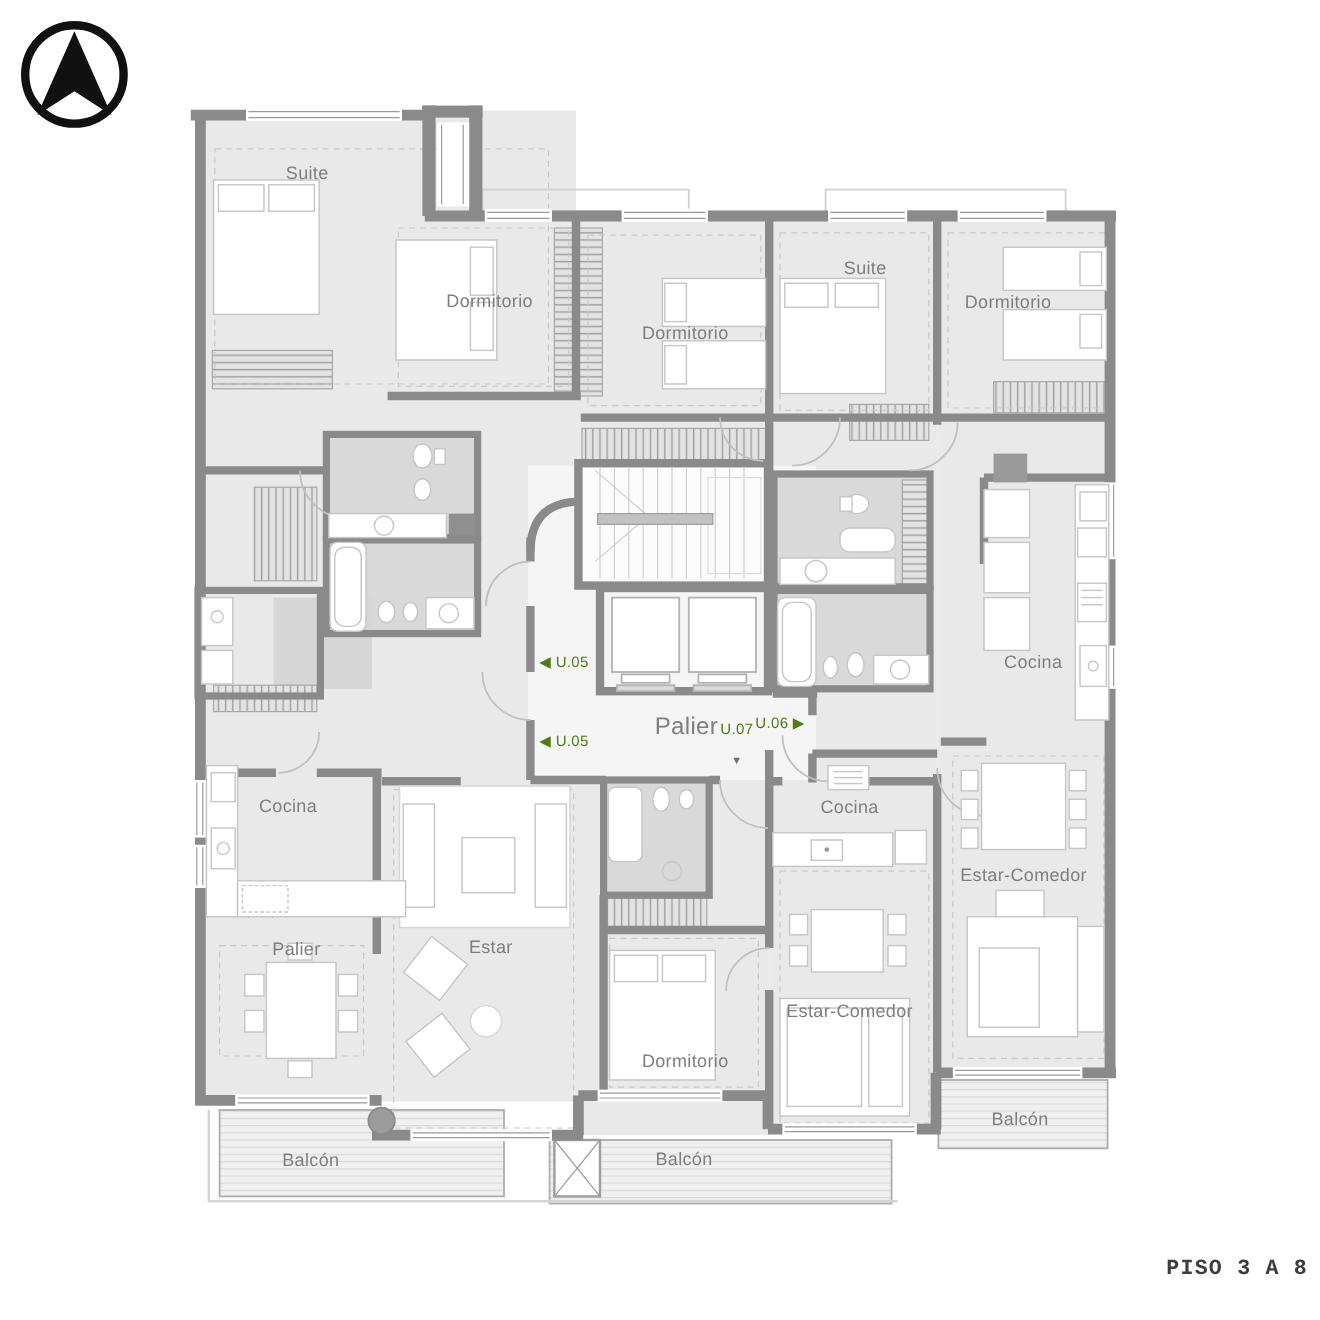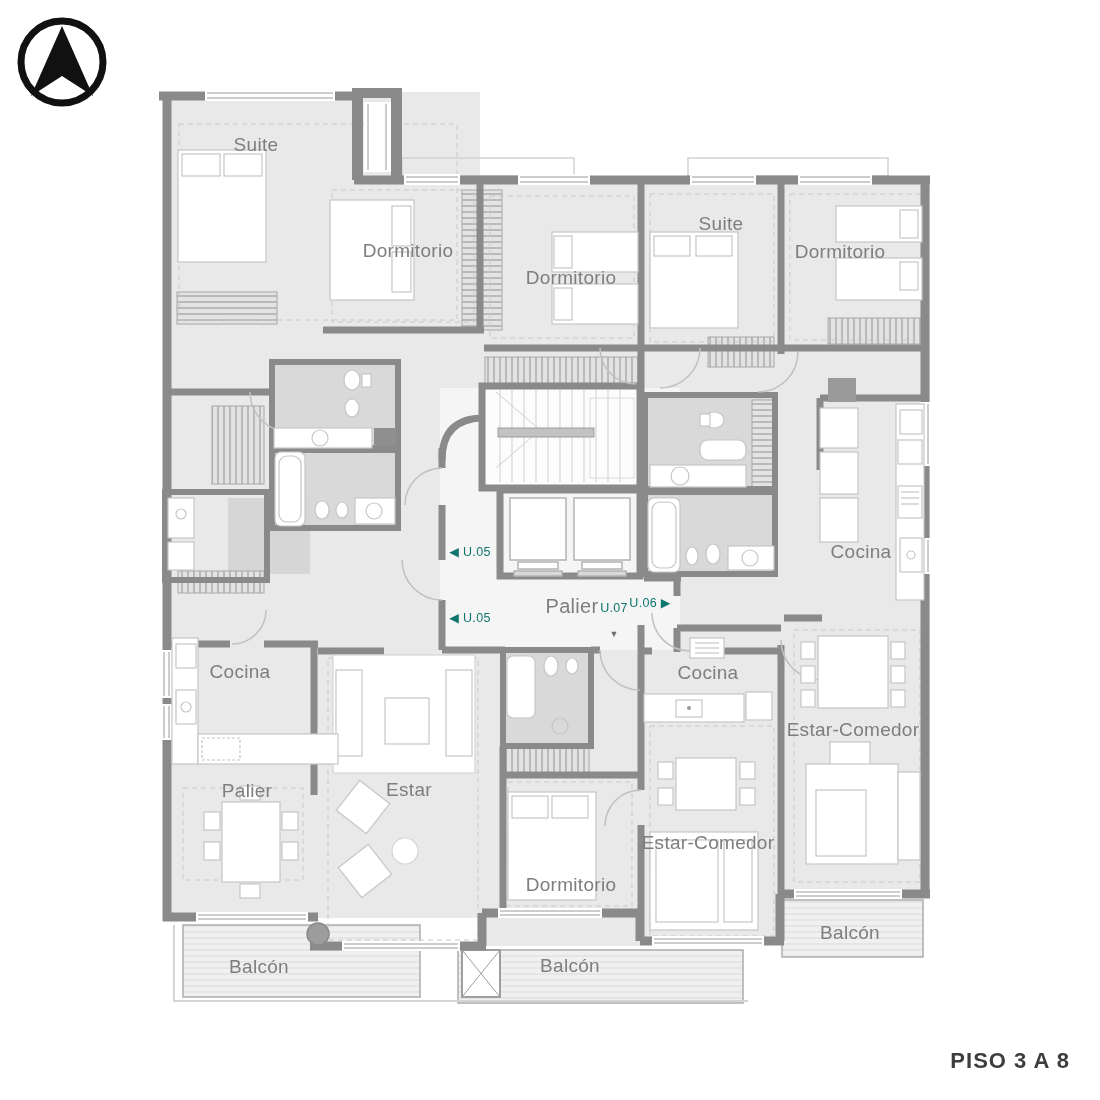--- a/index.html
+++ b/index.html
@@ -1,25 +1,25 @@
 <!DOCTYPE html>
 <html><head>
 <meta charset="utf-8">
 <style>
   html,body{margin:0;padding:0;background:#ffffff;}
   .canvas{position:relative;width:1100px;height:1100px;background:#ffffff;overflow:hidden;
           font-family:"Liberation Sans", sans-serif;}
   .plan-svg{position:absolute;left:0;top:0;}
-  .lbl{position:absolute;transform:translate(-50%,-50%);color:#7e7e7e;font-size:19px;
+  .lbl{position:absolute;transform:translate(-50%,-50%);color:#7e7e7e;font-size:15px;
        white-space:nowrap;letter-spacing:.3px;}
-  .lbl.small{font-size:12.5px;color:#0f766e;}
+  .lbl.small{font-size:12.5px;color:#4d7c0f;}
   .lbl.palier{font-size:20px;}
   .lbl.arrow{font-size:9px;color:#6f6f6f;}
-  .floor-title{position:absolute;right:30px;top:1048px;font-size:22px;font-weight:bold;
-       color:#3d3d3d;letter-spacing:1px;}
+  .floor-title{position:absolute;right:10px;top:1048px;font-size:18px;font-weight:bold;
+       color:#3d3d3d;letter-spacing:1px;font-family:Liberation Mono, monospace;}
   .compass{position:absolute;left:14px;top:14px;}
 </style>
 </head>
 <body>
 
 <div class="canvas">
 
   <svg class="compass" width="96" height="96" viewBox="0 0 96 96">
     <circle cx="48" cy="48" r="41" fill="#ffffff" stroke="#111111" stroke-width="7"></circle>
     <path d="M48,12 L79,82 L48,62 L17,82 Z" fill="#111111"></path>

